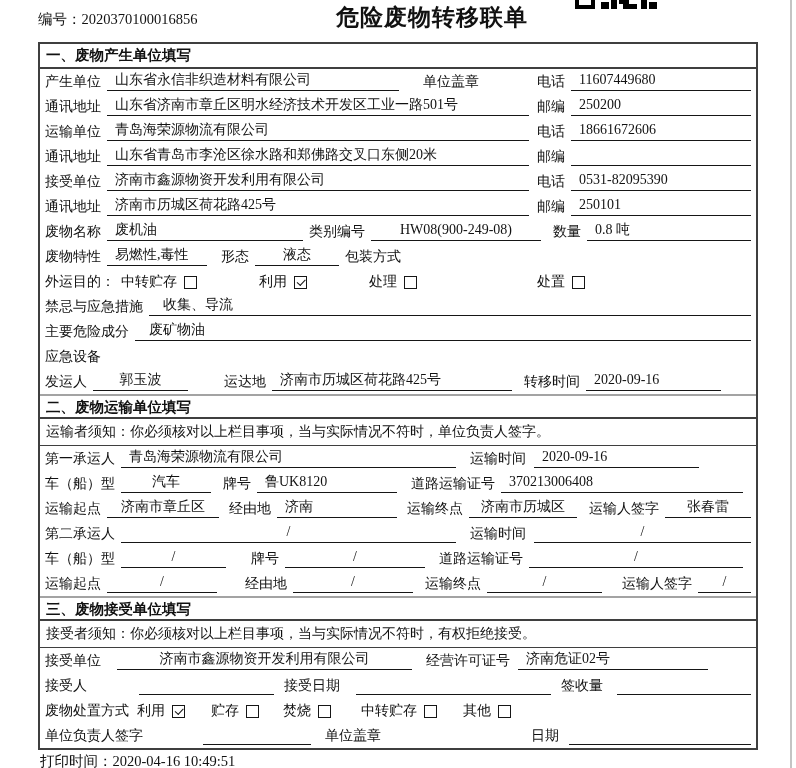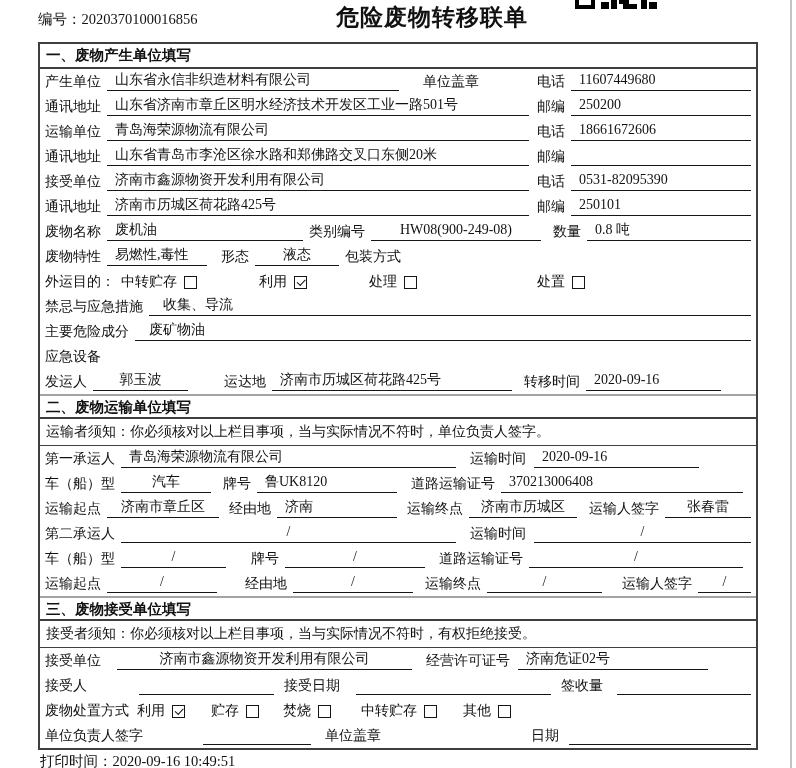--- a/index.html
+++ b/index.html
@@ -265,14 +265,14 @@
     <span class="lbl">单位负责人签字</span>
     <span class="val c" style="width:108px;margin-left:60px"></span>
     <span class="lbl" style="margin-left:14px">单位盖章</span>
     <span class="lbl" style="margin-left:150px">日期</span>
     <span class="val grow c" style="margin-left:10px"></span>
   </div>
 
 </div>
 
 <div class="footer">
-  <span>打印时间：</span><span>2020-09-16 10:49:51</span>
+  <span>打印时间：</span><span>2020-04-16 10:49:51</span>
 </div>
 
 </body></html>

